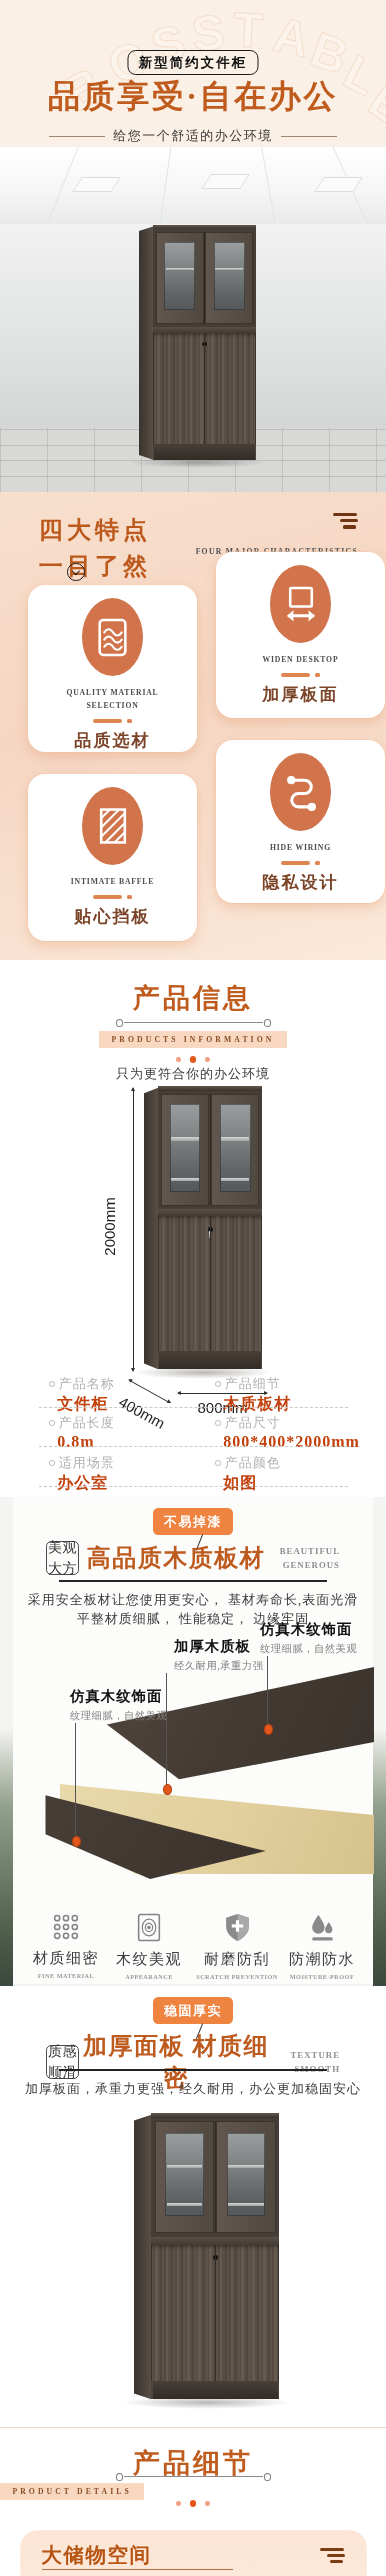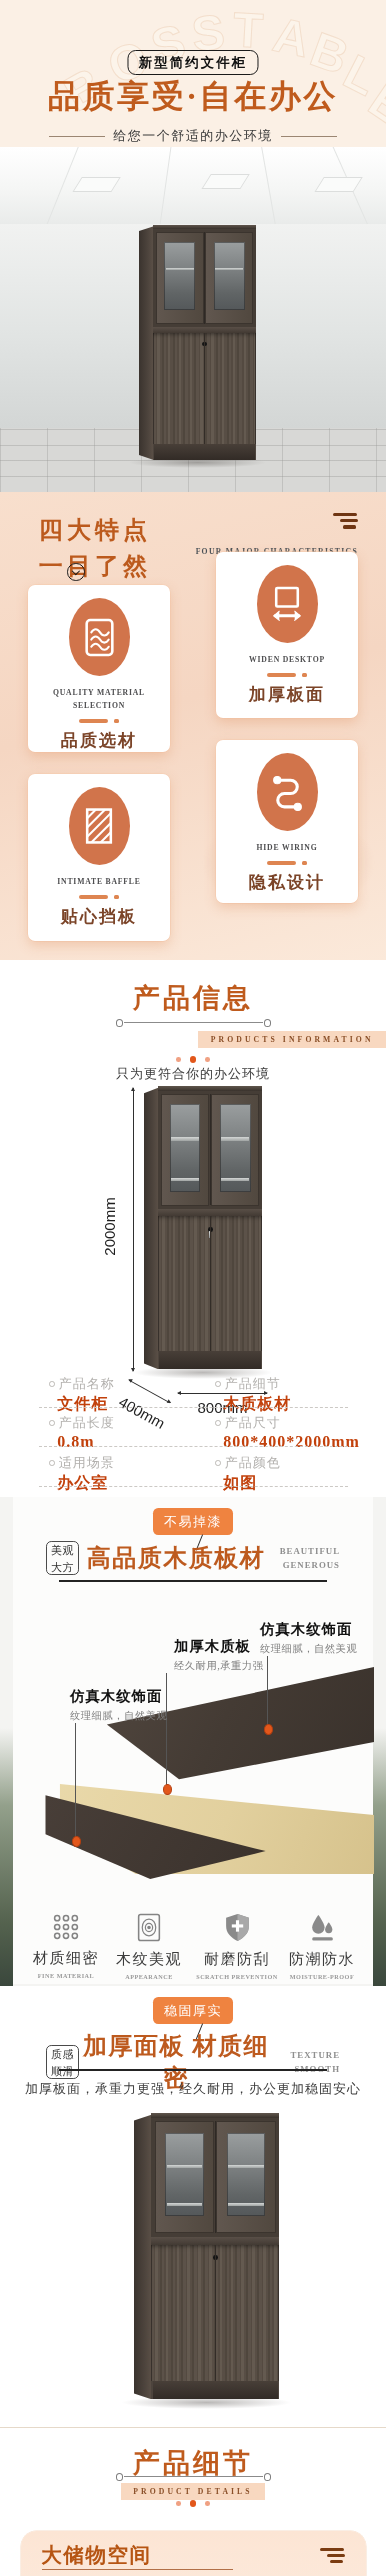--- a/index.html
+++ b/index.html
@@ -13,24 +13,24 @@
   .tagbox{background:#f8d8c0;color:#8a4f28;font-size:7.7px;letter-spacing:3.1px;
           padding:4.1px 12.4px;display:inline-block;font-weight:bold}
   .dots3{display:flex;align-items:center;justify-content:center;gap:8.8px}
   .dots3 i{width:4.6px;height:4.6px;border-radius:50%;background:#f0a183;display:block}
   .dots3 i.big{width:6.7px;height:6.7px;background:#e2571b}
   .hbg{display:flex;flex-direction:column;align-items:flex-end;gap:2.6px}
   .hbg i{display:block;height:3.6px;border-radius:1.5px;background:#6f3512}
   .hbg i:nth-child(1){width:24px}.hbg i:nth-child(2){width:18.5px;margin-right:-1px}.hbg i:nth-child(3){width:13.4px;margin-right:1px}
   .slash{width:1px;height:16.5px;background:#2b2b2b;transform:rotate(22deg)}
   .sidebox{width:31px;height:32px;border:0.5px solid #4a4a4a;border-radius:5.2px;
-           display:flex;flex-direction:column;align-items:center;justify-content:flex-start;
-           font-size:11px;color:#333;line-height:1.5;letter-spacing:0.5px}
+           display:flex;flex-direction:column;align-items:center;justify-content:center;
+           font-size:14px;color:#333;line-height:1.5;letter-spacing:0.5px}
   .badge-orange{background:#ef8340;color:#fff;font-size:13px;letter-spacing:1.5px;
-           padding:4.6px 11.3px;border-radius:5.2px;font-weight:normal;display:inline-block}
+           padding:4.6px 11.3px;border-radius:5.2px;font-weight:bold;display:inline-block}
   .secdesc{font-size:13px;color:#3c3c3c;letter-spacing:1px;text-align:center}
   
   #s1{left:0;top:0;width:386px;height:492px;background:#fbf0e5;overflow:hidden}
   .wm b{position:absolute;font-family:"Liberation Sans",sans-serif;font-weight:900;font-size:49px;
         color:#fdf5ec;-webkit-text-stroke:1px #f2dcc8;opacity:.85}
   .hero-badge{left:50%;transform:translateX(-50%);top:50px;border:1px solid #1a1a1a;border-radius:8.2px;
         padding:2.6px 10.3px;font-size:13.4px;color:#111;letter-spacing:2.1px;font-weight:bold}
   .hero-title{left:0;width:386px;top:75px;text-align:center;font-size:32px;font-weight:bold;
         color:#bf5b1d;letter-spacing:2.6px}
   .hero-sub{left:0;width:386px;top:127px;display:flex;align-items:center;justify-content:center;gap:8.2px;
@@ -74,21 +74,21 @@
         background:linear-gradient(180deg,#dadddd,#8f9496)}
   .cab .plinth{position:absolute;left:1%;right:1%;bottom:0;height:6.5%;background:linear-gradient(180deg,#483f38,#322b26)}
   
   #s2{left:0;top:492px;width:386px;height:468px;
       background:linear-gradient(165deg,#f8dfcd,#f5d6c2 45%,#fbe9da)}
   #s2 .blob{position:absolute;border-radius:50%;filter:blur(1px)}
   .f-title{left:26px;width:138px;text-align:center;font-size:24px;font-weight:bold;color:#bc5a1d;letter-spacing:4.1px}
   .f-en{right:28px;width:170px;text-align:right;font-size:7.7px;color:#4b5257;letter-spacing:1.3px;line-height:1.85;font-weight:bold}
   .downarrow{left:67px;top:71px;width:15.5px;height:15.5px;border:1px solid #1c1c1c;border-radius:50%}
   .downarrow i{position:absolute;left:4.6px;top:3.6px;width:4.6px;height:4.6px;border-right:1px solid #1c1c1c;border-bottom:1px solid #1c1c1c;transform:rotate(45deg)}
-  .fcard{position:absolute;width:142px;background:#fff;border-radius:7px;
+  .fcard{position:absolute;width:169px;background:#fff;border-radius:17px;
         box-shadow:0 4.1px 11.3px rgba(223,138,90,.30),0 0 0 0.5px #f8cfb4;
         display:flex;flex-direction:column;align-items:center}
   .fcard .ellipse{width:61px;height:78px;border-radius:50%;background:#d1744b;margin-top:13.4px;
         display:flex;align-items:center;justify-content:center}
   .fcard .en{margin-top:9.3px;width:82%;text-align:center;font-size:7.7px;color:#4e4e50;
         letter-spacing:0.8px;line-height:1.7;font-weight:bold}
   .cdiv{display:flex;align-items:center;gap:5.2px;margin-top:7.2px}
   .cdiv .bar{width:29px;height:3.6px;border-radius:2.1px;background:#de8551}
   .cdiv .sq{width:5.2px;height:3.6px;border-radius:1.5px;background:#de8551}
   .fcard .cn{margin-top:6.2px;font-size:17px;font-weight:bold;color:#7b4428;letter-spacing:2.1px}
@@ -288,21 +288,21 @@
     </div>
   </div>
 
   <div class="abs" id="s3">
     <div class="abs sec-title" style="top:19.6px">产品信息</div>
     <div class="abs ornament" style="left:116px;top:59px;width:155px">
       <i class="ring"></i>
         <i class="ln"></i>
         <i class="ring"></i>
     </div>
-    <div class="abs" style="left:0;width:386px;top:71px;text-align:right">
+    <div class="abs" style="left:0;width:386px;top:71px;text-align:center">
       <span class="tagbox">PRODUCTS INFORMATION</span>
     </div>
     <div class="abs dots3" style="left:0;width:386px;top:96px">
         <i></i>
         <i class="big"></i>
         <i></i>
       </div>
     <div class="abs secdesc" style="left:0;width:386px;top:105px">只为更符合你的办公环境</div>
 
     <div class="cab" style="left:144px;top:126px;width:118px;height:286px">
@@ -381,20 +381,24 @@
         <span>美观</span>
           <span>大方</span>
       </div>
       <div class="hdr-title">高品质木质板材</div>
       <div class="hdr-en">
         <span style="display:block">BEAUTIFUL</span>
         <span style="display:block">GENEROUS</span>
       </div>
     </div>
     <div class="abs hdr-line" style="left:59px;right:59px;top:83px"></div>
+    <div class="abs secdesc" style="left:0;width:386px;top:94px;line-height:1.45">
+      <span style="display:block">采用安全板材让您使用更安心， 基材寿命长,表面光滑</span>
+      <span style="display:block">平整材质细腻， 性能稳定， 边缘牢固</span>
+    </div>
 
     <div class="slab" style="left:13px;top:170px;width:361px;height:144px;
          clip-path:polygon(26% 40%,100% 0%,100% 52%,46% 78%);
          background:linear-gradient(115deg,#574c44,#443b34 55%,#39312b)"></div>
     <div class="slab" style="left:13px;top:222px;width:361px;height:155px;
          clip-path:polygon(13% 42%,100% 62%,100% 100%,34% 100%,13% 72%);
          background:linear-gradient(110deg,#ecdcae,#e2d09e 60%,#d6c28c)"></div>
     <div class="slab" style="left:13px;top:289px;width:361px;height:93px;
          clip-path:polygon(9% 10%,70% 70%,38% 100%,9% 52%);
          background:linear-gradient(120deg,#4a403a,#352d27)"></div>
@@ -512,21 +516,21 @@
     </div>
   </div>
 
   <div class="abs" id="s6">
     <div class="abs sec-title" style="top:16.5px">产品细节</div>
     <div class="abs ornament" style="left:116px;top:45px;width:155px">
       <i class="ring"></i>
         <i class="ln"></i>
         <i class="ring"></i>
     </div>
-    <div class="abs" style="left:0;width:386px;top:55px;text-align:center">
+    <div class="abs" style="left:0;width:386px;top:55px;text-align:left">
       <span class="tagbox">PRODUCT DETAILS</span>
     </div>
     <div class="abs dots3" style="left:0;width:386px;top:72px">
         <i></i>
         <i class="big"></i>
         <i></i>
       </div>
 
     <div class="dcard" style="top:103px;height:240px">
       <div class="t">大储物空间</div>

